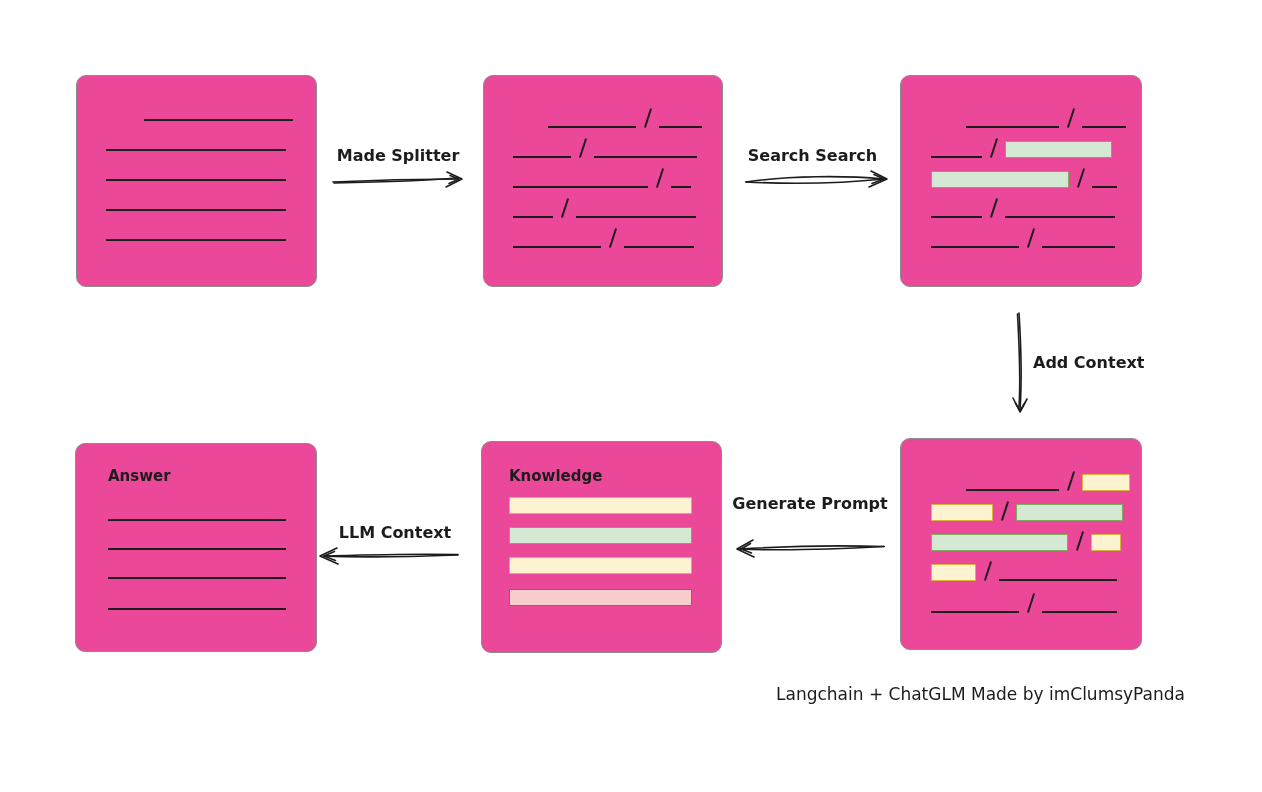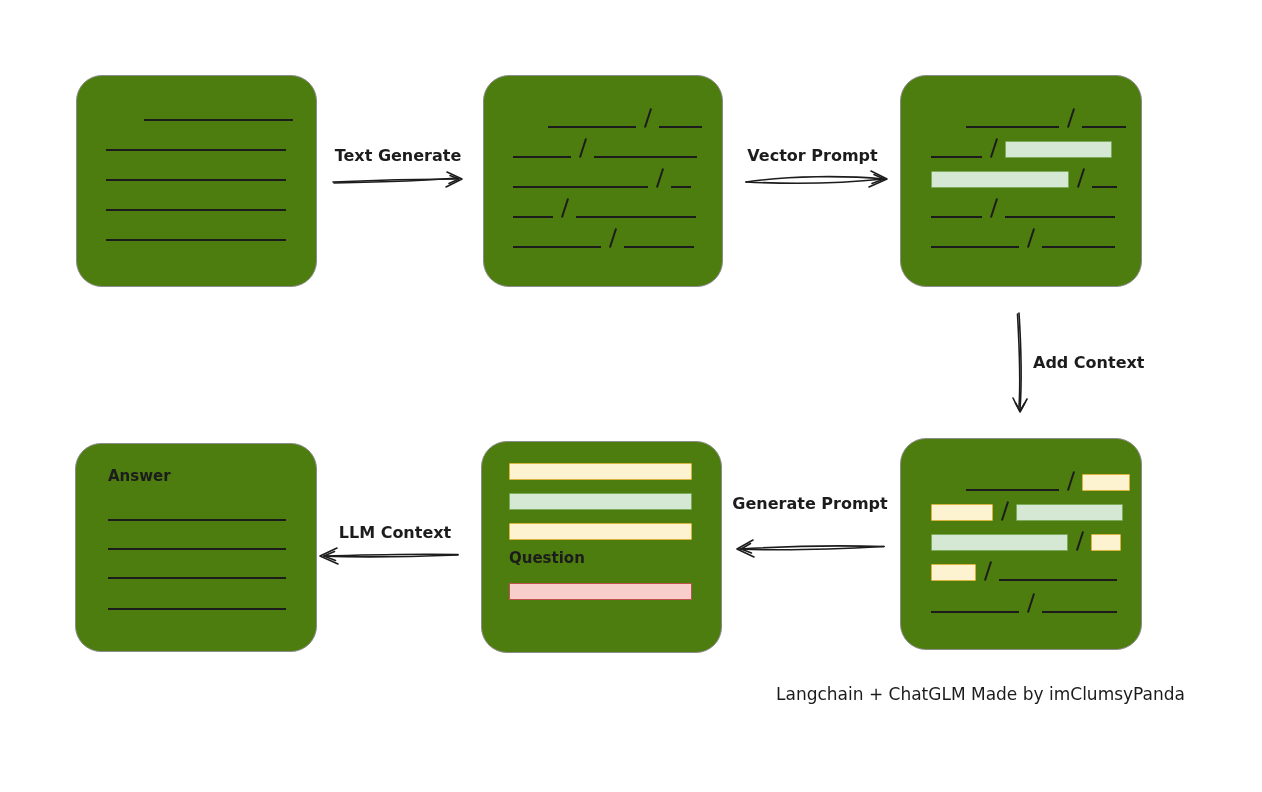--- a/index.html
+++ b/index.html
@@ -1,19 +1,19 @@
 <!DOCTYPE html>
 <html style="--box-border: #8c8c8c; --line: #1c1c1c; --green-fill: #d5e8d4; --green-border: #7cab5b; --yellow-fill: #fdf3d0; --yellow-border: #d9b33c; --red-fill: #f7cecb; --red-border: #c0504c;"><head>
 <meta charset="utf-8">
 <style>
   *{margin:0;padding:0;box-sizing:border-box}
   html,body{background:#fff}
   .stage{position:relative;width:1262px;height:792px;background:#fff;overflow:hidden;
          font-family:"DejaVu Sans",sans-serif;color:#1c1c1c}
-  .box{position:absolute;border:1.6px solid var(--box-border,#8c8c8c);border-radius:26px;background:#4d7c0f}
+  .box{position:absolute;border:1.6px solid var(--box-border,#8c8c8c);border-radius:10px;background:#ec4899}
   .box-body{position:absolute;inset:0;display:flex;flex-direction:column}
   .row{display:flex;align-items:flex-end;gap:7px}
   .seg{flex:0 0 auto}
   .seg-line{height:2px;background:var(--line,#1c1c1c)}
   .seg-space{height:1px}
   .seg-slash{width:9px;height:19px;position:relative}
   .seg-slash::after{content:"";position:absolute;left:3.5px;top:-1px;height:20px;width:2px;
                     background:var(--line,#1c1c1c);transform:rotate(18deg)}
   .seg-green{height:17px;background:var(--green-fill,#d5e8d4);border:1.5px solid var(--green-border,#7cab5b);border-radius:1px}
   .seg-yellow{height:17px;background:var(--yellow-fill,#fdf3d0);border:1.5px solid var(--yellow-border,#d9b33c);border-radius:1px}
@@ -138,31 +138,31 @@
         <div class="row" style="height: 32px;">
           <div class="seg seg-line" style="width: 88px;"></div>
           <div class="seg seg-slash"></div>
           <div class="seg seg-line" style="width: 75px;"></div>
         </div>
       </div>
   </div>
 
   <div class="box" style="left:481px;top:441px;width:241px;height:212px">
     <div class="box-body" style="padding:10px 0 0 27px">
+        <div class="row" style="height: 34px;">
+          <div class="seg seg-label">Knowledge</div>
+        </div>
         <div class="row" style="height: 28px;">
           <div class="seg seg-yellow" style="width: 183px;"></div>
         </div>
         <div class="row" style="height: 30px;">
           <div class="seg seg-green" style="width: 183px;"></div>
         </div>
         <div class="row" style="height: 30px;">
           <div class="seg seg-yellow" style="width: 183px;"></div>
-        </div>
-        <div class="row" style="height: 28px;">
-          <div class="seg seg-label">Question</div>
         </div>
         <div class="row" style="height: 32px;">
           <div class="seg seg-red" style="width: 183px;"></div>
         </div>
       </div>
   </div>
 
   <div class="box" style="left:75px;top:443px;width:242px;height:209px">
     <div class="box-body" style="padding:10px 0 0 32px">
         <div class="row" style="height: 32px;">
@@ -209,21 +209,21 @@
       <path d="M750.5 543.5 L741 549 L751.5 553"></path>
     </g>
     <g>
       <path d="M458 555 C418 556.5 370 558 324 556"></path>
       <path d="M458 554.5 C410 553.5 362 555 324 556"></path>
       <path d="M337 548 L320 556 L338 564"></path>
       <path d="M334.5 551.5 L324 556 L335.5 560.5"></path>
     </g>
   </svg>
 
-  <div class="arrow-label" style="left:328px;top:146px;width:140px">Text Generate</div>
-  <div class="arrow-label" style="left:740px;top:146px;width:145px">Vector Prompt</div>
+  <div class="arrow-label" style="left:328px;top:146px;width:140px">Made Splitter</div>
+  <div class="arrow-label" style="left:740px;top:146px;width:145px">Search Search</div>
   <div class="arrow-label" style="left:1033px;top:353px;text-align:right">Add Context</div>
   <div class="arrow-label" style="left:730px;top:494px;width:160px">Generate Prompt</div>
   <div class="arrow-label" style="left:325px;top:523px;width:140px">LLM Context</div>
 
   <div class="caption" style="left:765px;top:684px;width:420px">Langchain + ChatGLM Made by imClumsyPanda</div>
 
 </div>
 
 </body></html>

